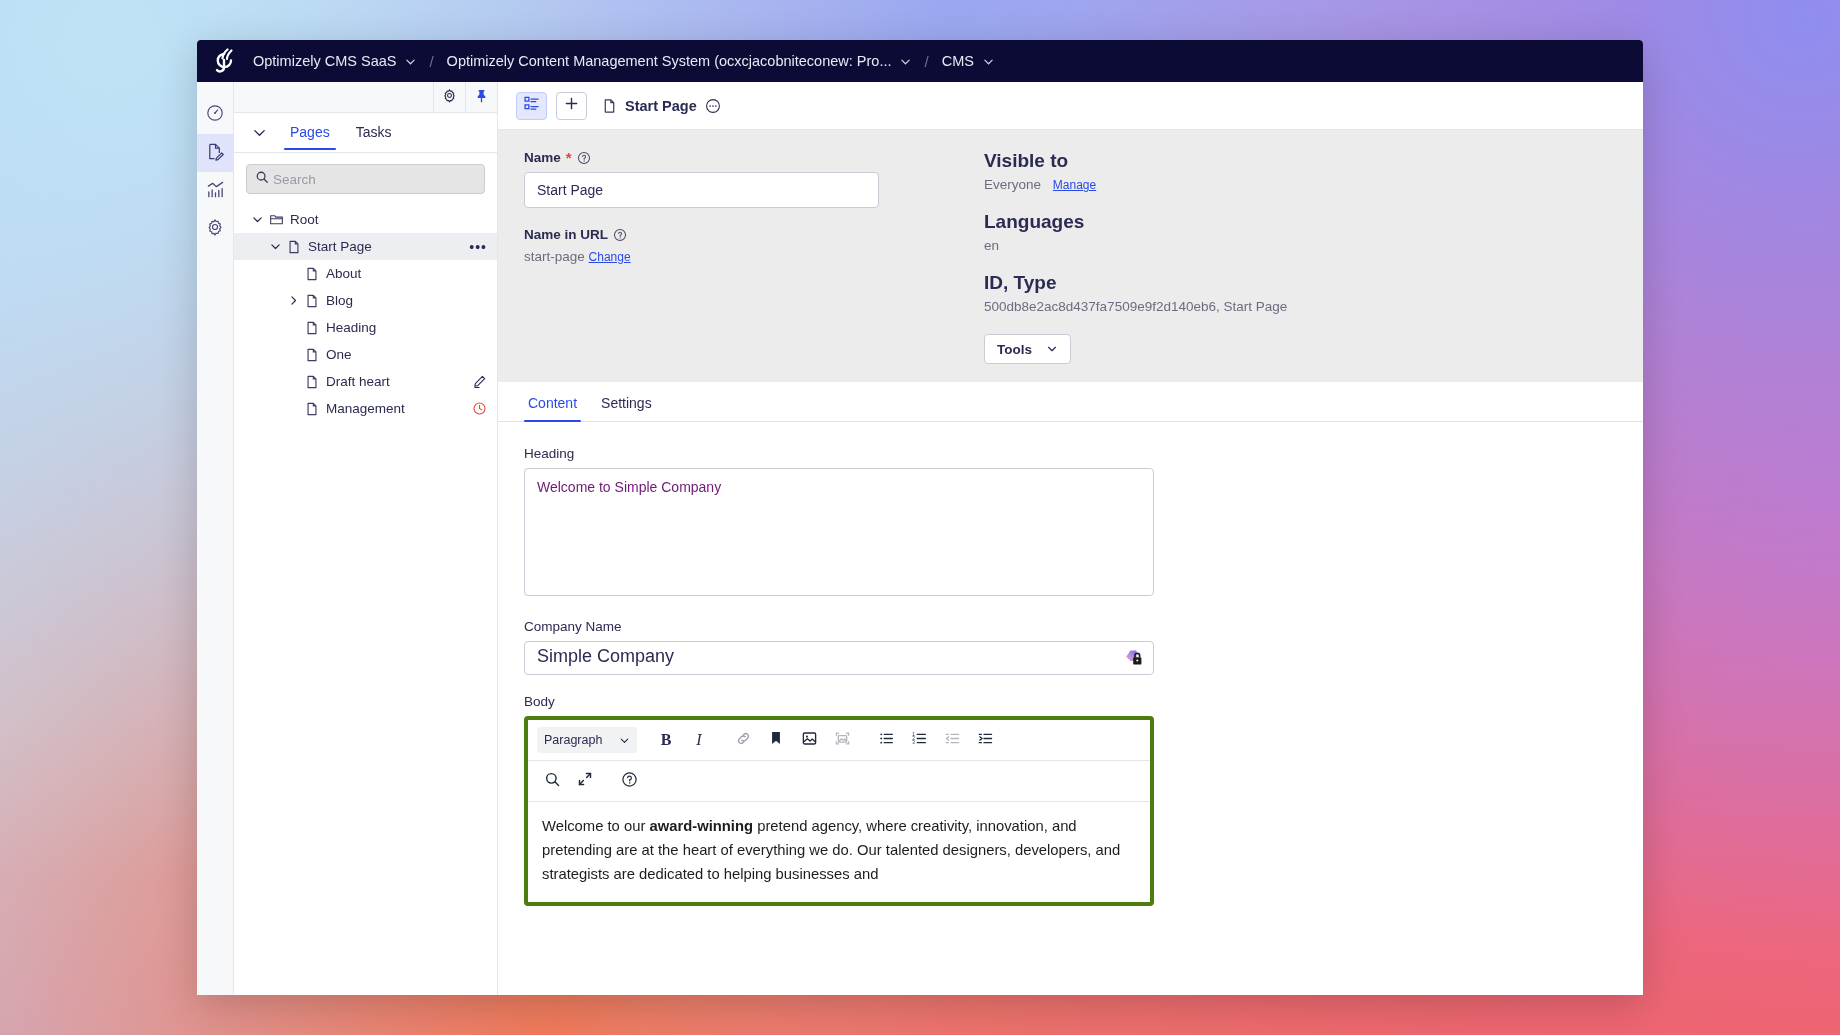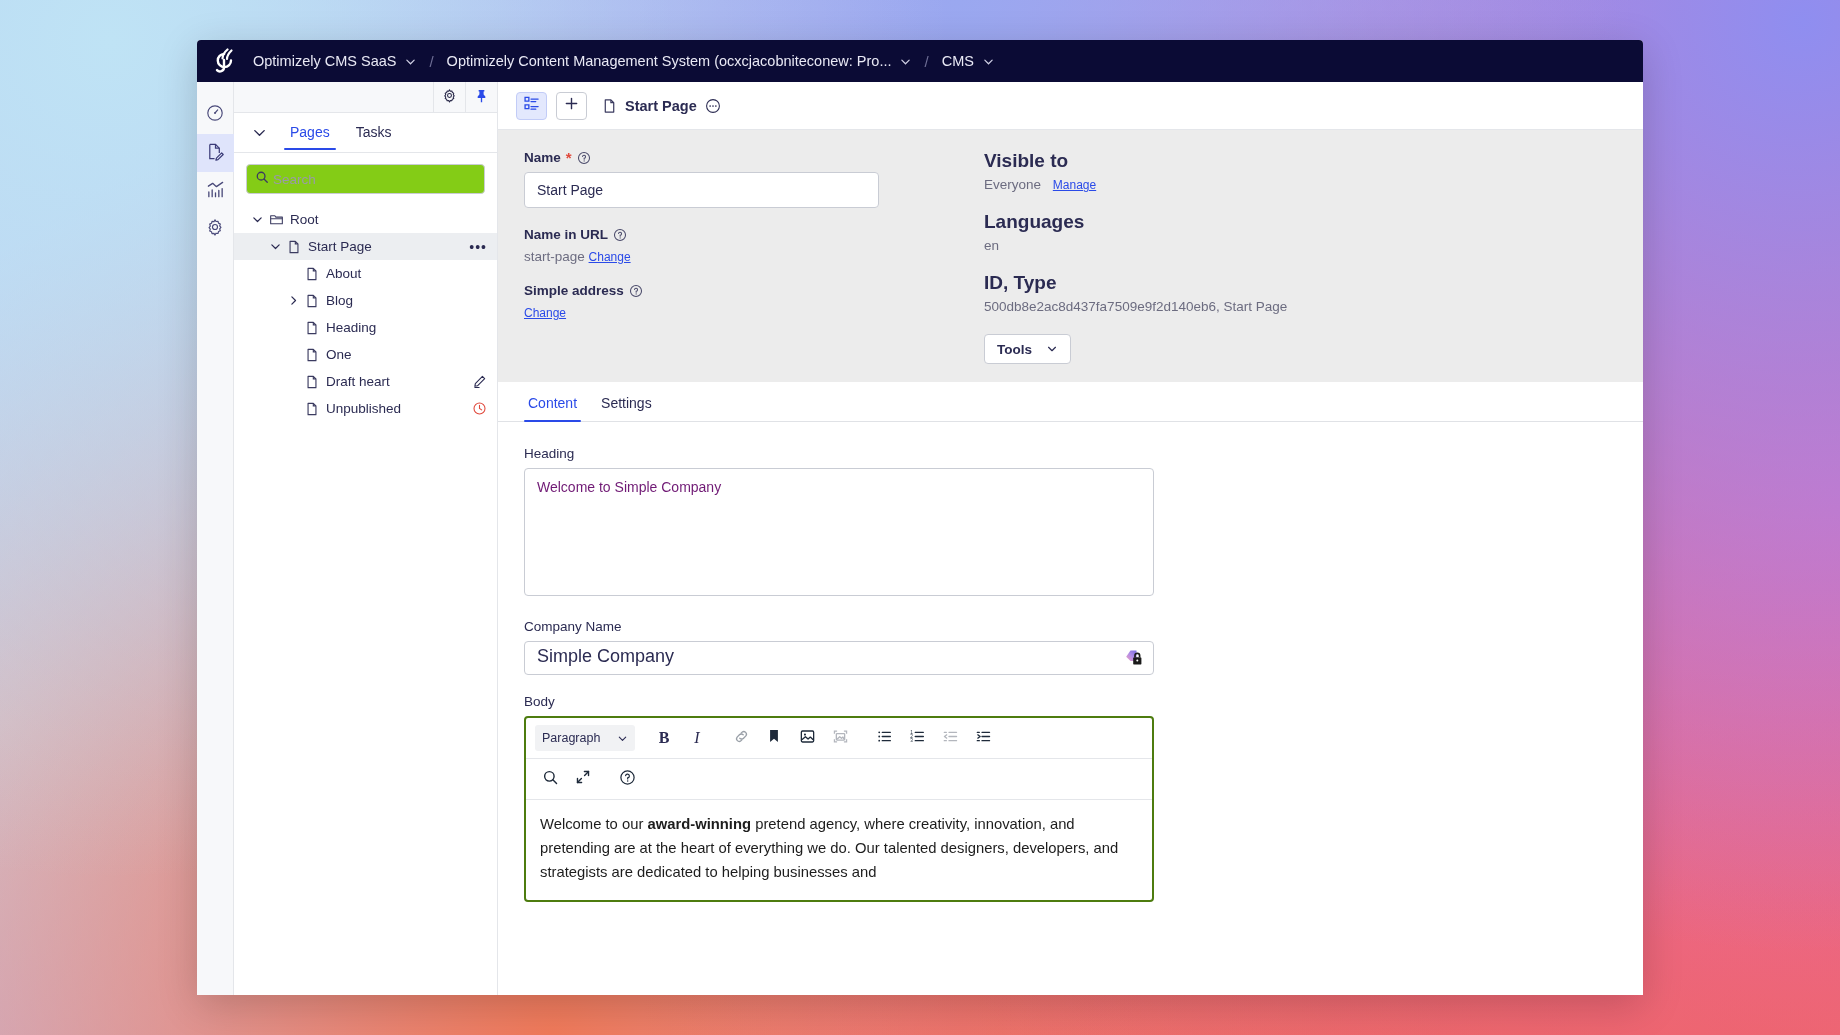--- a/index.html
+++ b/index.html
@@ -118,21 +118,21 @@
     content: ""; position: absolute;
     left: 0; right: 0; bottom: -1px; height: 2.5px;
     background: #2a4ae8; border-radius: 2px;
   }
   .search-wrap { padding: 11px 12px 8px 12px; }
   .search-box {
     display: flex; align-items: center; gap: 4px;
     height: 30px;
     border: 1px solid #c9ccd4; border-radius: 4px;
     padding: 0 8px;
-    background: #84cc16;
+    background: #e5e5e5;
   }
   .search-box svg { flex: 0 0 14px; color: #3b3b60; }
   .search-box input {
     border: none; outline: none;
     font-family: inherit; font-size: 13.5px;
     color: #2b2b52; width: 100%;
     background: transparent;
   }
   .search-box input::placeholder { color: #9a9aa8; }
 
@@ -247,21 +247,21 @@
     font-family: inherit; font-size: 18px; color: #2b2b52;
     outline: none;
   }
   .ai-lock {
     position: absolute; right: 10px; top: 50%; transform: translateY(-50%);
     width: 22px; height: 20px;
   }
 
   .rte {
     width: 630px;
-    border: 2px solid #4d7c0f; border-radius: 4px;
+    border: 4px solid #4d7c0f; border-radius: 4px;
     background: #fff; overflow: hidden;
   }
   .rte-row {
     display: flex; align-items: center; gap: 3px;
     padding: 6px 9px;
     border-bottom: 1px solid #e4e6ea;
   }
   .rte-select {
     display: flex; align-items: center; justify-content: space-between;
     width: 100px; height: 26px;
@@ -510,21 +510,21 @@
           </span>
         </div>
 
         <div class="tnode" style="padding-left:68px">
           <span class="ticon">
             <svg width="14" height="14" viewBox="0 0 16 16" fill="none" stroke="#3b3b60" stroke-width="1.3">
               <path d="M3.5 1.5h6l3 3v10h-9z" stroke-linejoin="round"></path>
                 <path d="M9.5 1.5v3h3"></path>
             </svg>
           </span>
-          <span class="tlabel">Unpublished</span>
+          <span class="tlabel">Management</span>
           <span class="tright">
             <svg width="15" height="15" viewBox="0 0 18 18" fill="none" stroke="#e0493c" stroke-width="1.3">
               <circle cx="9" cy="9" r="6.6"></circle>
                 <path d="M9 5.2V9l2.6 1.7" stroke-linecap="round"></path>
             </svg>
           </span>
         </div>
 
       </div>
     </div>
@@ -593,35 +593,20 @@
                     <circle cx="8.2" cy="11.3" r=".7" fill="#4a4a6a" stroke="none"></circle>
                 </svg>
               </span>
             </div>
             <div class="sub-val">
               <span>start-page</span>
               <span class="mini-link">Change</span>
             </div>
           </div>
 
-          <div class="gap-block">
-            <div class="fld-label">
-              <span>Simple address</span>
-              <span class="qmark">
-                <svg width="14" height="14" viewBox="0 0 16 16" fill="none" stroke="#4a4a6a" stroke-width="1.2">
-                  <circle cx="8" cy="8" r="6.3"></circle>
-                    <path d="M6.3 6.2a1.75 1.75 0 1 1 1.9 2.1v1" stroke-linecap="round"></path>
-                    <circle cx="8.2" cy="11.3" r=".7" fill="#4a4a6a" stroke="none"></circle>
-                </svg>
-              </span>
-            </div>
-            <div class="sub-val">
-              <span class="mini-link">Change</span>
-            </div>
-          </div>
 
         </div>
 
         <div class="info-col-right">
           <div>
             <div class="info-head">Visible to</div>
             <div class="info-val">
               <span>Everyone</span>
               <span class="mini-link" style="margin-left:8px">Manage</span>
             </div>

